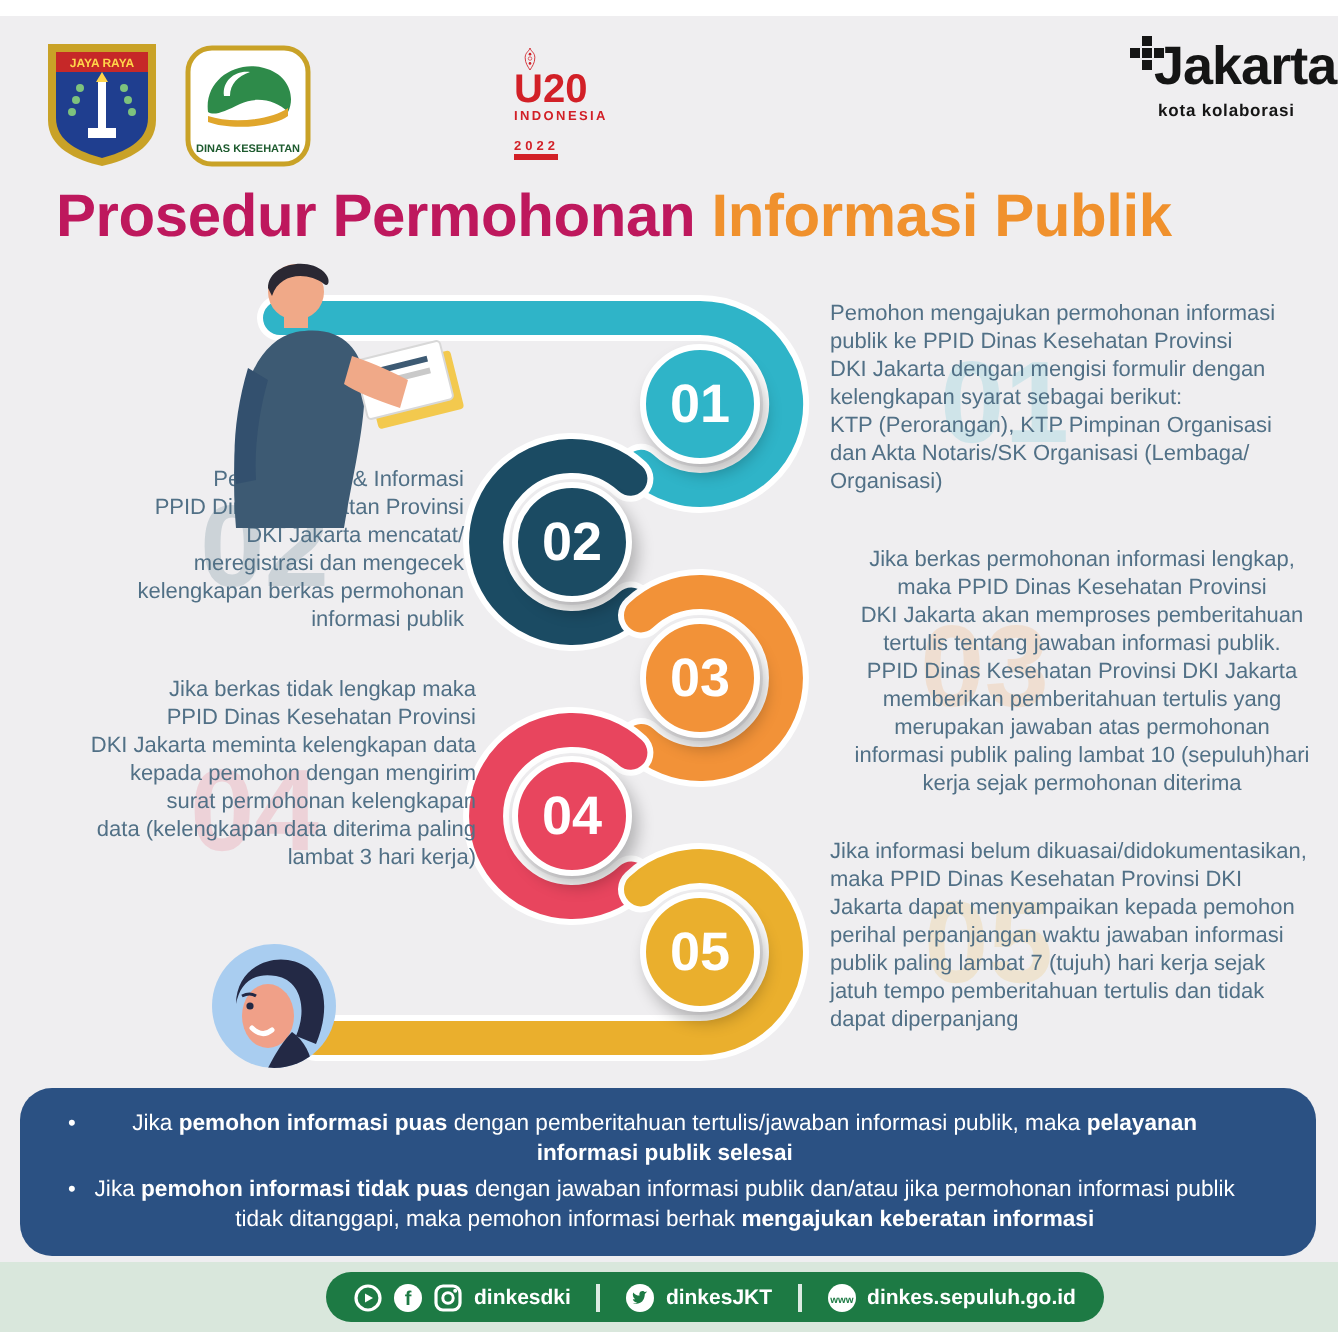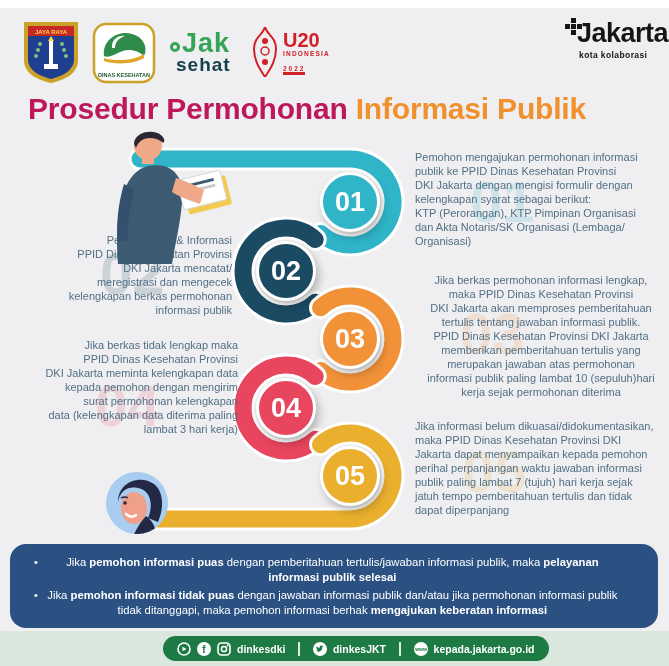--- a/index.html
+++ b/index.html
@@ -5,21 +5,21 @@
   * { margin:0; padding:0; box-sizing:border-box; }
   body { background:#888; font-family:"Liberation Sans", sans-serif; }
   .poster { position:relative; width:669px; height:666px; background:#efeef0; overflow:hidden; margin:0 auto; }
   .topstrip { position:absolute; left:0; top:0; width:669px; height:8px; background:#ffffff; }
 
   
   .logo { position:absolute; }
   .shield-wrap { left:22px; top:20px; width:58px; height:64px; }
   .dinkes-wrap { left:92px; top:22px; width:64px; height:62px; }
   .jaksehat-wrap { left:170px; top:30px; width:85px; height:52px; }
-  .u20-wrap { left:252px; top:24px; width:95px; height:56px; display:flex; align-items:center; }
+  .u20-wrap { left:252px; top:24px; width:95px; height:56px; display:flex; align-items:flex-start;flex-direction:column; }
   .jakarta-wrap { left:565px; top:18px; width:125px; height:58px; }
   .jaksehat-line1 { font-size:27px; font-weight:bold; color:#35a457; line-height:26px; letter-spacing:1px;}
   .jaksehat-line1 .steth { display:inline-block; width:10px; height:10px; border:3px solid #35a457; border-radius:50%; margin-right:2px;}
   .jaksehat-line2 { font-size:19px; font-weight:bold; color:#17404e; line-height:18px; margin-left:6px; letter-spacing:1px;}
   .u20-text { margin-left:5px; }
   .u20-l1 { font-size:20px; font-weight:bold; color:#d22027; line-height:20px; }
   .u20-l2 { font-size:6.5px; font-weight:bold; color:#d22027; letter-spacing:1.2px; }
   .u20-l3 { font-size:6.5px; font-weight:bold; color:#d22027; letter-spacing:2px; border-bottom:3px solid #d22027; display:inline-block; }
   .jakarta-text { font-size:27px; font-weight:bold; color:#151515; letter-spacing:-0.5px; margin-left:12px; }
   .jakarta-tag { font-size:8.5px; font-weight:bold; color:#151515; margin-left:14px; margin-top:1px; letter-spacing:0.4px;}
@@ -114,24 +114,20 @@
   <div class="logo dinkes-wrap">
     <svg width="64" height="62" viewBox="0 0 64 62">
       <rect x="2" y="2" width="60" height="58" rx="12" fill="#ffffff" stroke="#c9a227" stroke-width="2.5"></rect>
       <path d="M12 34 C10 18 26 8 40 12 C52 15 56 26 52 34 C46 28 36 26 28 30 C20 34 15 36 12 34 Z" fill="#2e8b4a"></path>
       <path d="M20 26 C19 18 26 13 33 14 C27 16 23 20 23 26 Z" fill="#ffffff"></path>
       <path d="M12 36 C24 40 44 38 52 32 L52 36 C44 42 22 43 12 39 Z" fill="#e0a62c"></path>
     </svg>
     <div class="dinkes-caption">DINAS KESEHATAN</div>
   </div>
 
-  <div class="logo jaksehat-wrap">
-    <div class="jaksehat-line1"><span class="steth"></span><span>Jak</span></div>
-    <div class="jaksehat-line2">sehat</div>
-  </div>
 
   <div class="logo u20-wrap">
     <svg width="26" height="50" viewBox="0 0 26 50">
       <path d="M13 0 C15 8 24 10 24 22 C24 34 18 42 13 50 C8 42 2 34 2 22 C2 10 11 8 13 0 Z" fill="none" stroke="#d22027" stroke-width="2"></path>
       <circle cx="13" cy="14" r="3" fill="#d22027"></circle>
       <circle cx="13" cy="24" r="4" fill="none" stroke="#d22027" stroke-width="1.5"></circle>
       <circle cx="13" cy="35" r="3" fill="#d22027"></circle>
     </svg>
     <div class="u20-text">
       <div class="u20-l1">U20</div>
@@ -307,16 +303,16 @@
           </svg>
       </span>
       <span class="lbl">dinkesJKT</span>
       <span class="sep"></span>
       <span class="icn">
         <svg width="14" height="14" viewBox="0 0 14 14">
             <circle cx="7" cy="7" r="7" fill="#fff"></circle>
             <text x="7" y="9.4" text-anchor="middle" font-size="5" font-weight="bold" fill="#1d7a44" font-family="Liberation Sans, sans-serif">www</text>
           </svg>
       </span>
-      <span class="lbl">kepada.jakarta.go.id</span>
+      <span class="lbl">dinkes.sepuluh.go.id</span>
     </div>
   </div>
 </div>
 
 </body></html>

